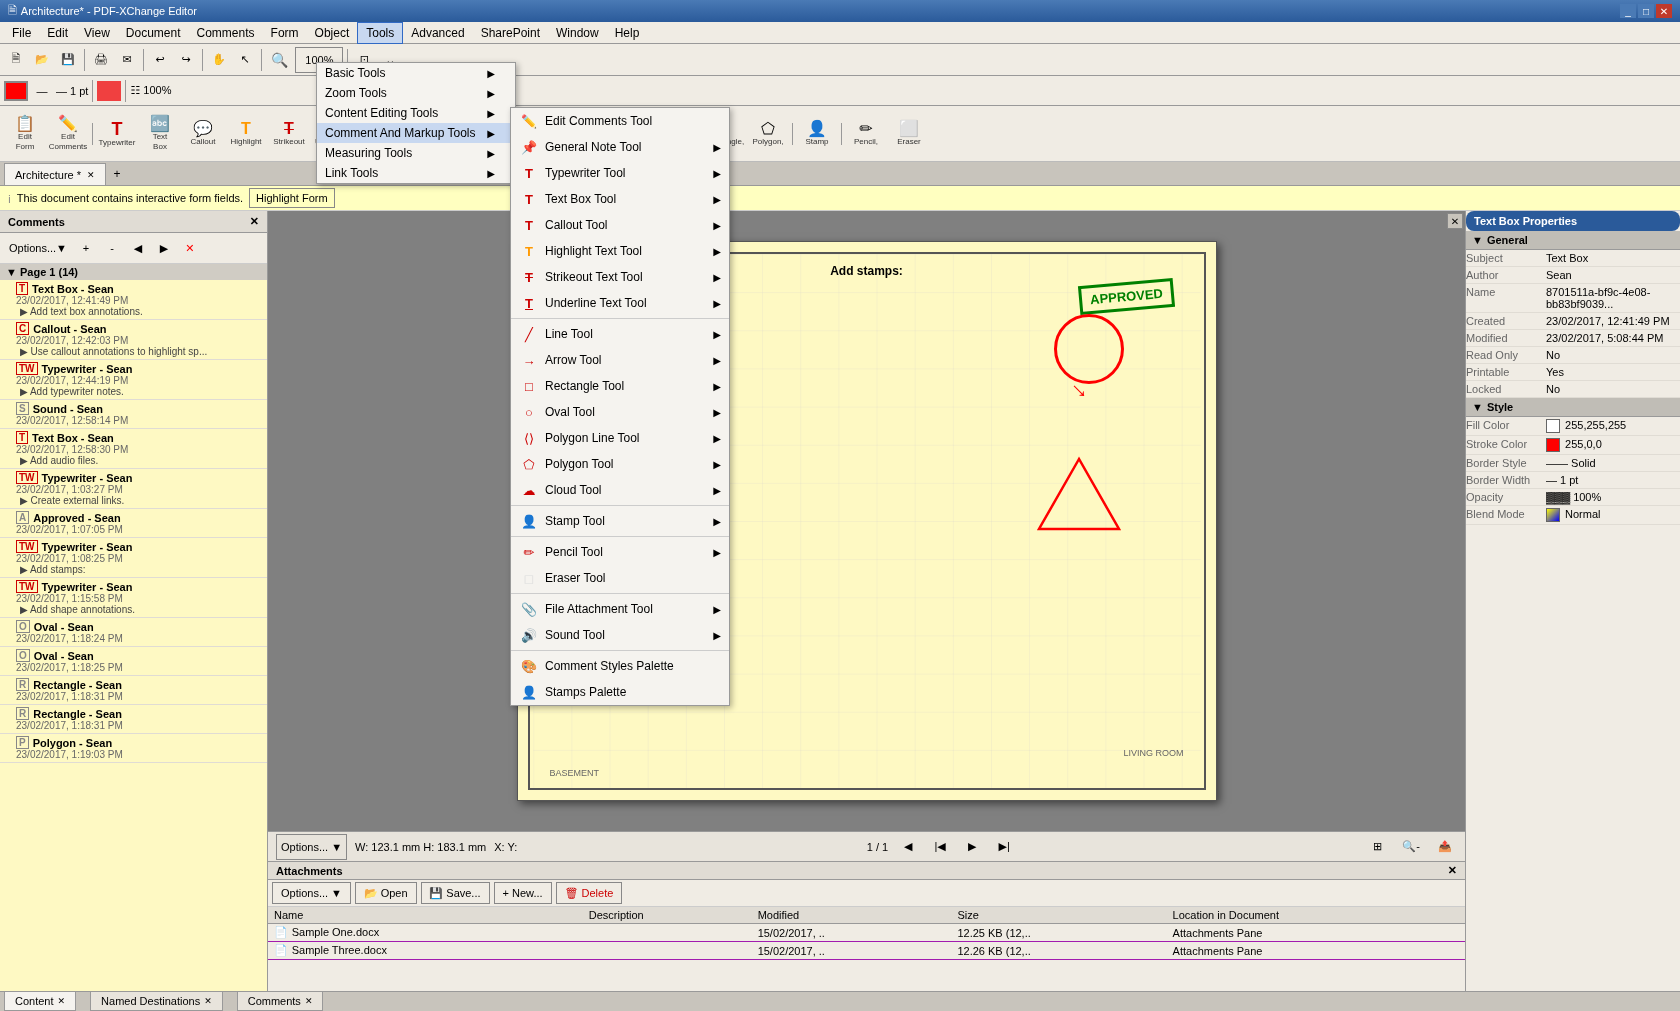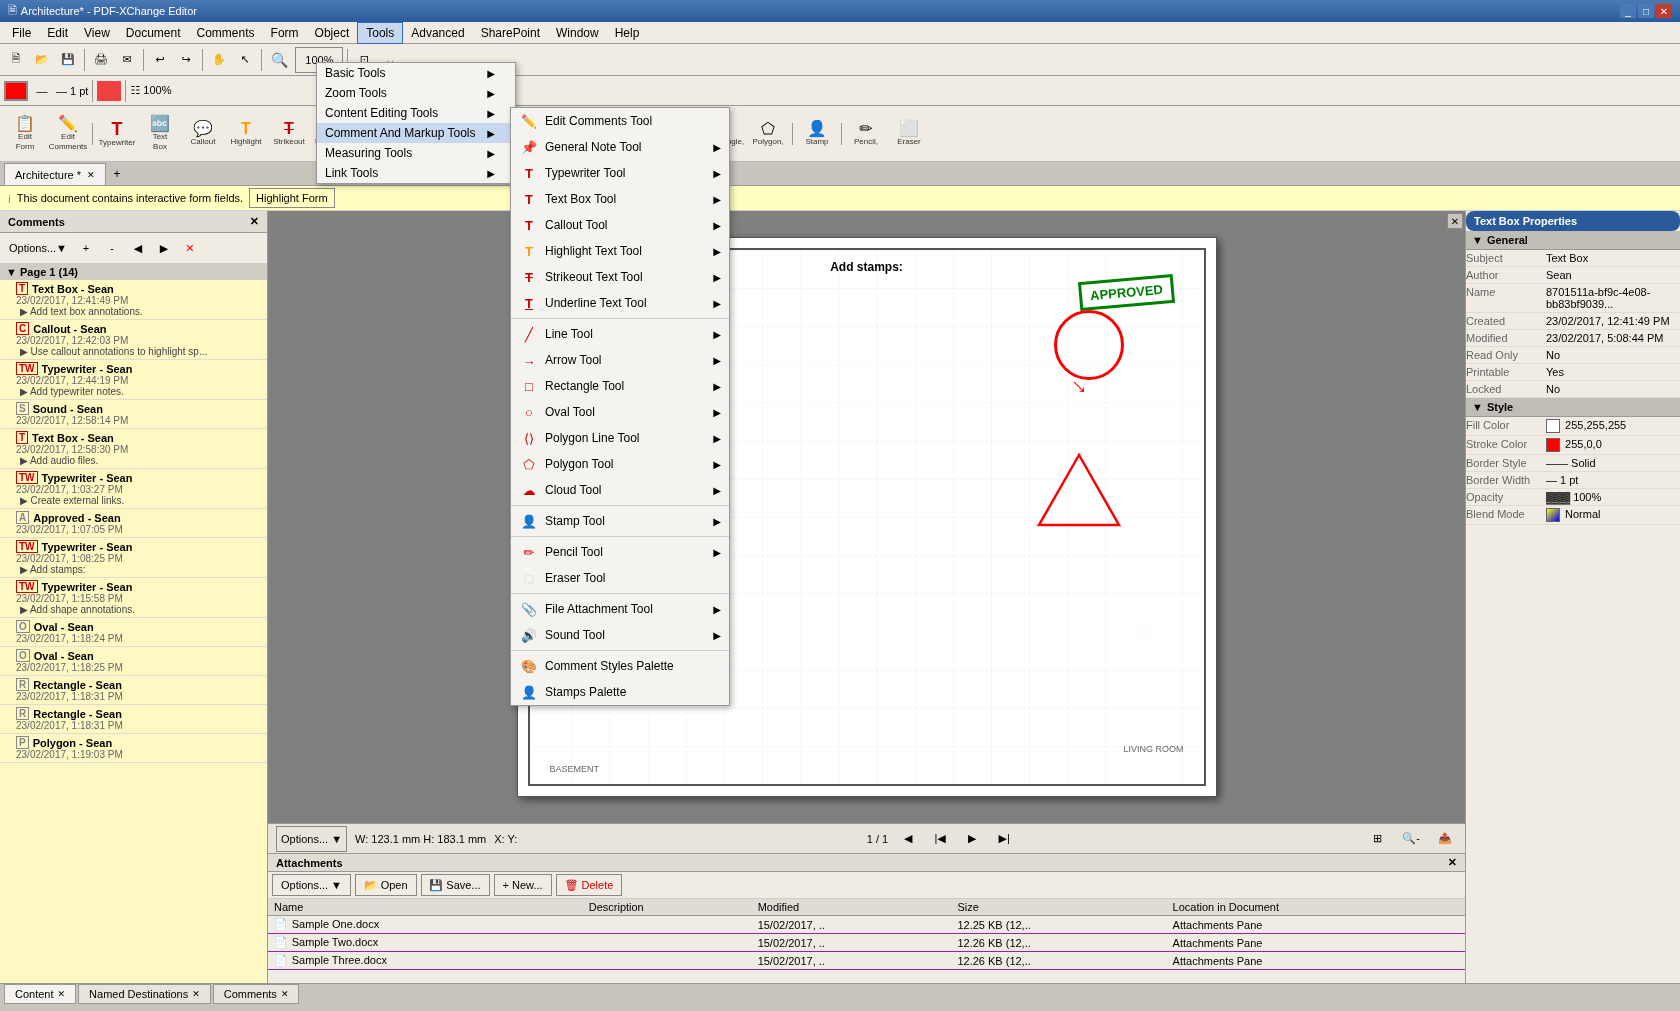--- a/index.html
+++ b/index.html
@@ -47,21 +47,21 @@
     #left-panel { width: 268px; background: #f0ece4; border-right: 1px solid #999; display: flex; flex-direction: column; }
     #left-panel-header { background: #e0dcd4; padding: 4px 8px; font-size: 11px; font-weight: bold; border-bottom: 1px solid #999; display: flex; justify-content: space-between; align-items: center; }
     #left-panel-toolbar { background: #f0ece4; padding: 2px 4px; border-bottom: 1px solid #ccc; display: flex; gap: 2px; align-items: center; }
     #comments-list { flex: 1; overflow-y: auto; background: #fef9c3; }
     .comment-group-header { background: #d0ccc4; padding: 2px 6px; font-size: 11px; font-weight: bold; cursor: pointer; }
     .comment-item { padding: 2px 6px 2px 16px; border-bottom: 1px solid #e0dcd4; cursor: pointer; }
     .comment-item-title { font-size: 11px; font-weight: bold; display: flex; align-items: center; gap: 4px; }
     .comment-item-date { font-size: 10px; color: #666; }
     .comment-item-desc { font-size: 10px; color: #444; padding-left: 4px; }
     #pdf-view { position: absolute; top: 0; left: 0; right: 0; bottom: 30px; background: #808080; display: flex; align-items: center; justify-content: center; overflow: hidden; }
-    #pdf-content { background: #ffffff; width: 700px; height: 560px; position: relative; border: 1px solid #555; box-shadow: 3px 3px 8px rgba(0,0,0,0.5); }
+    #pdf-content { background: #fef9c3; width: 700px; height: 560px; position: relative; border: 1px solid #555; box-shadow: 3px 3px 8px rgba(0,0,0,0.5); }
     #pdf-status { position: absolute; bottom: 0; left: 0; right: 0; height: 30px; background: #e8e4dc; border-top: 1px solid #999; display: flex; align-items: center; padding: 0 8px; font-size: 11px; gap: 8px; }
 
     
     #right-panel { width: 215px; background: #f0ece4; border-left: 1px solid #999; font-size: 11px; }
     #right-panel-header { background: #2a5a9a; color: white; padding: 4px 8px; font-size: 11px; font-weight: bold; border-radius: 8px; }
     .prop-section { }
     .prop-section-header { background: #c0bdb6; padding: 3px 6px; font-size: 11px; font-weight: bold; cursor: pointer; display: flex; align-items: center; gap: 4px; border-bottom: 1px solid #999; }
     .prop-row { display: flex; padding: 2px 0; border-bottom: 1px solid #e0dcd4; }
     .prop-label { color: #666; width: 80px; flex-shrink: 0; }
     .prop-value { color: #000; flex: 1; }
@@ -81,21 +81,21 @@
     .menu-sep { height: 1px; background: #ccc; margin: 2px 0; }
 
     
     #comment-submenu { position: fixed; left: 510px; top: 107px; background: #f5f3ef; border: 1px solid #999; box-shadow: 2px 2px 6px rgba(0,0,0,0.3); min-width: 220px; z-index: 201; }
     .submenu-item { padding: 3px 8px; cursor: pointer; font-size: 12px; display: flex; align-items: center; justify-content: space-between; }
     .submenu-icon { width: 20px; height: 20px; margin-right: 6px; display: inline-flex; align-items: center; justify-content: center; font-size: 13px; }
     .submenu-item-content { display: flex; align-items: center; }
     .submenu-arrow { font-size: 10px; }
 
     
-    #page-tabs { background: #c8c4bc; height: 28px; display: flex; align-items: flex-start; padding: 0 4px; border-top: 1px solid #999; gap: 2px; }
+    #page-tabs { background: #c8c4bc; height: 20px; display: flex; align-items: flex-end; padding: 0 4px; border-top: 1px solid #999; gap: 14px; }
     .page-tab { background: #e8e4dc; padding: 2px 10px; border: 1px solid #999; cursor: pointer; font-size: 11px; height: 20px; display: flex; align-items: center; }
     .page-tab.active { background: #f5f3ef; }
     .page-tab-close { margin-left: 4px; font-size: 9px; cursor: pointer; }
 
     
     #app { display: flex; flex-direction: column; height: 1011px; width: 1680px; overflow: hidden; }
     #main-content { display: flex; flex: 1; overflow: hidden; }
     #center-bottom { display: flex; flex-direction: column; flex: 1; overflow: hidden; }
     #center-view { flex: 1; position: relative; background: #808080; overflow: hidden; }
 
@@ -508,27 +508,20 @@
                 <th>Size</th>
                 <th>Location in Document</th>
               </tr>
             </thead>
             <tbody id="attachments-tbody">
             <tr>
     <td><span style="color:#1a56c8;margin-right:4px;">📄</span>Sample One.docx</td>
     <td></td>
     <td>15/02/2017, ..</td>
     <td>12.25 KB (12,..</td>
-    <td>Attachments Pane</td>
-  </tr>
-                <tr>
-    <td><span style="color:#1a56c8;margin-right:4px;">📄</span>Sample Two.docx</td>
-    <td></td>
-    <td>15/02/2017, ..</td>
-    <td>12.26 KB (12,..</td>
     <td>Attachments Pane</td>
   </tr>
                 <tr>
     <td><span style="color:#1a56c8;margin-right:4px;">📄</span>Sample Three.docx</td>
     <td></td>
     <td>15/02/2017, ..</td>
     <td>12.26 KB (12,..</td>
     <td>Attachments Pane</td>
   </tr>
               </tbody>

